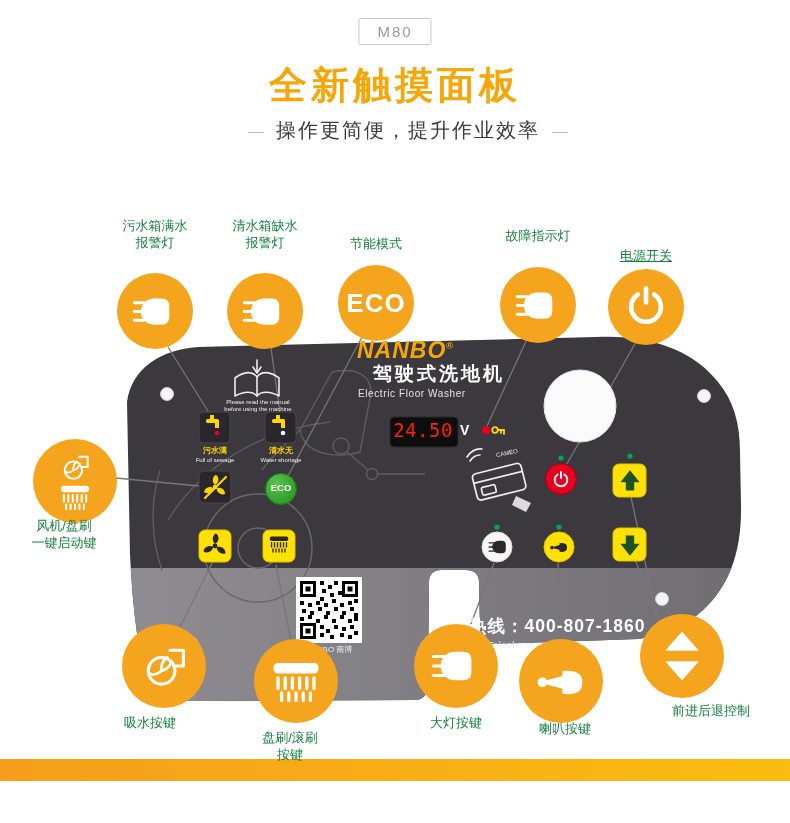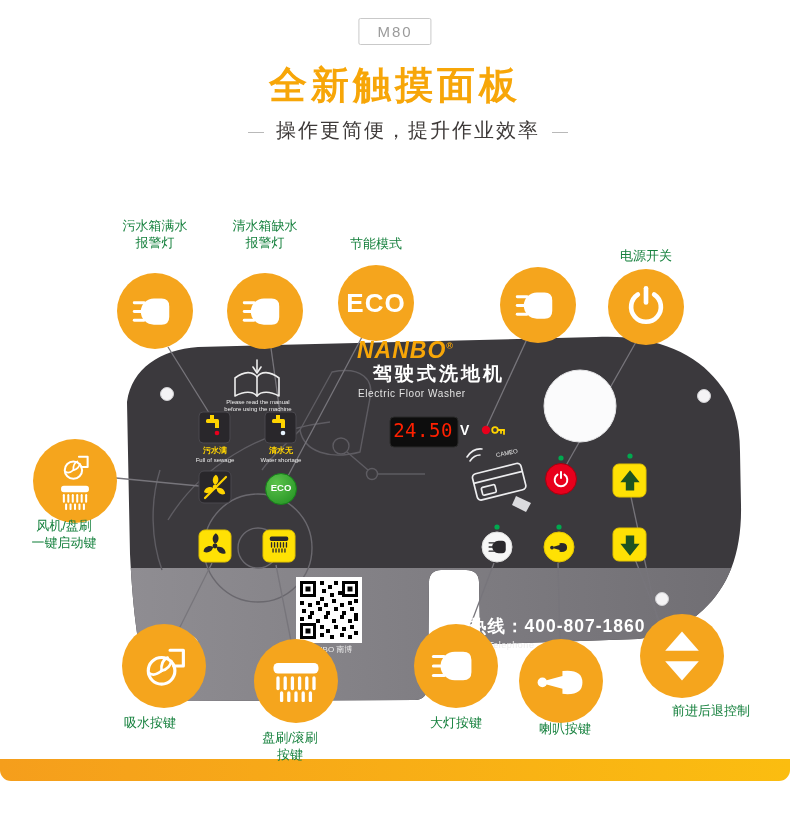--- a/index.html
+++ b/index.html
@@ -1,17 +1,17 @@
 <!DOCTYPE html>
 <html><head>
 <meta charset="utf-8">
 <style>
   html,body{margin:0;padding:0;background:#fff;}
   .page{position:relative;width:790px;height:781px;background:#fff;overflow:hidden;
-        font-family:"Liberation Sans","DejaVu Sans",sans-serif;color:#3E3A39;border-radius:11px;}
+        font-family:"Liberation Sans","DejaVu Sans",sans-serif;color:#3E3A39;}
   
   .badge{position:absolute;left:50%;top:18px;transform:translateX(-50%);
          border:1px solid #c9c9c9;border-radius:2px;color:#9b9b9b;font-size:15px;
          letter-spacing:2px;padding:4px 18px;background:#fff;z-index:40;}
   .title{position:absolute;top:60px;left:0;width:100%;text-align:center;font-size:38px;
          font-weight:600;color:#F7A608;letter-spacing:4px;z-index:40;}
   .subtitle{position:absolute;top:117px;left:13px;width:100%;text-align:center;font-size:20px;
          color:#3E3A39;letter-spacing:2px;z-index:40;font-family:Liberation Serif, serif;}
   .dash{display:inline-block;width:16px;height:1px;background:#b9b9b9;vertical-align:middle;margin:0 12px;}
   
@@ -422,21 +422,22 @@
 
   <div class="lbl" style="left:95px;top:218px;width:120px;">
     <div>污水箱满水</div>
       <div>报警灯</div>
   </div>
   <div class="lbl" style="left:205px;top:218px;width:120px;">
     <div>清水箱缺水</div>
       <div>报警灯</div>
   </div>
   <div class="lbl" style="left:330px;top:236px;width:92px;">节能模式</div>
-  <div class="lbl" style="left:596px;top:248px;width:100px;">电源开关</div>
+  <div class="lbl" style="left:480px;top:228px;width:116px;">故障指示灯</div>
+  <div class="lbl" style="left:596px;top:248px;width:100px;text-decoration:underline;">电源开关</div>
   <div class="lbl" style="left:8px;top:518px;width:112px;">
     <div>风机/盘刷</div>
       <div>一键启动键</div>
   </div>
   <div class="lbl" style="left:100px;top:715px;width:100px;">吸水按键</div>
   <div class="lbl" style="left:240px;top:730px;width:100px;">
     <div>盘刷/滚刷</div>
       <div>按键</div>
   </div>
   <div class="lbl" style="left:406px;top:715px;width:100px;">大灯按键</div>

